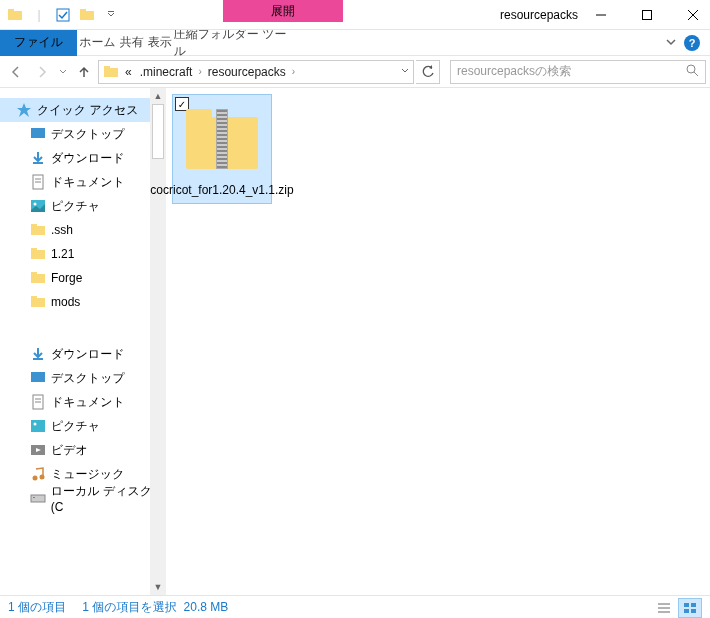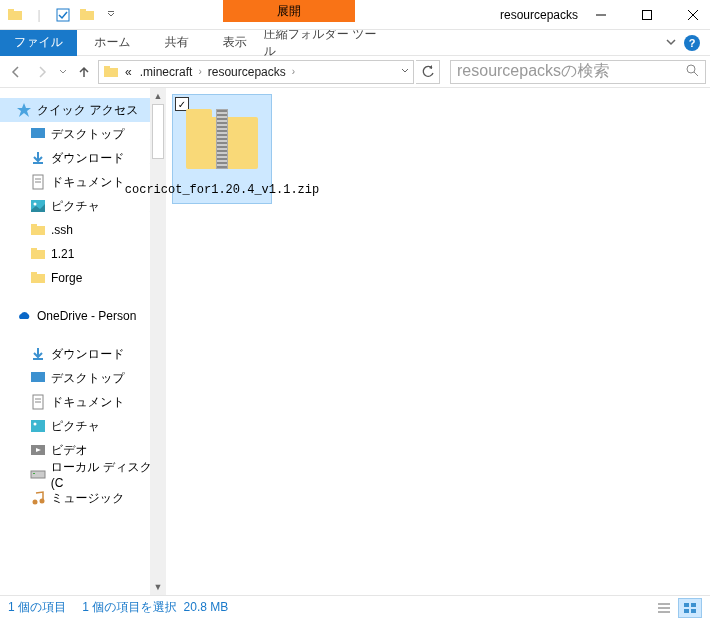--- a/index.html
+++ b/index.html
@@ -1,39 +1,39 @@
 <!DOCTYPE html>
 <html><head>
 <meta charset="utf-8">
 <style>
   * { box-sizing: border-box; margin: 0; padding: 0; font-family: "Yu Gothic UI", "Meiryo UI", sans-serif; }
   body { width: 710px; height: 618px; background: #fff; overflow: hidden; font-size: 12px; }
 
   .titlebar { height: 30px; display: flex; align-items: stretch; background: #fff; border-bottom: 1px solid #e5e5e5; position: relative; }
   .qat { display: flex; align-items: center; padding: 0 4px; gap: 2px; }
   .qat-item { width: 22px; height: 22px; display: flex; align-items: center; justify-content: center; }
-  .contextual-tab-hdr { position: absolute; left: 223px; top: 0; width: 132px; height: 22px; background: #f97316; display: flex; align-items: center; justify-content: center; font-size: 12px; }
+  .contextual-tab-hdr { position: absolute; left: 223px; top: 0; width: 120px; height: 22px; background: #ec4899; display: flex; align-items: center; justify-content: center; font-size: 12px; }
   .window-title { flex: 1; display: flex; align-items: center; justify-content: flex-start; padding-left: 374px; font-size: 12px; color: #000; }
   .win-controls { display: flex; align-items: center; }
   .win-btn { width: 46px; height: 30px; display: flex; align-items: center; justify-content: center; }
 
   .ribbon-tabs { height: 26px; display: flex; align-items: center; border-bottom: 1px solid #e5e5e5; }
-  .file-tab { background: #1979ca; color: #ffffff; height: 26px; padding: 0 14px; display: flex; align-items: center; font-size: 12px; justify-content: flex-end; }
-  .tab { height: 26px; padding: 0 17px; display: flex; align-items: center; font-size: 12px; color: #444; }
+  .file-tab { background: #1979ca; color: #000000; height: 26px; padding: 0 14px; display: flex; align-items: center; font-size: 12px; justify-content: flex-end; }
+  .tab { height: 26px; padding: 0 2px; display: flex; align-items: center; font-size: 12px; color: #444; }
   .ctx-tab { width: 120px; justify-content: flex-end; padding: 0; margin-left: 0; }
   .ribbon-right { margin-left: auto; display: flex; align-items: center; gap: 8px; padding-right: 10px; }
   .help-icon { width: 16px; height: 16px; border-radius: 50%; background: #1979ca; color: #fff; display: flex; align-items: center; justify-content: center; font-size: 11px; font-weight: bold; }
 
   .navbar { height: 32px; display: flex; align-items: center; border-bottom: 1px solid #e5e5e5; padding: 0 4px; gap: 2px; }
   .nav-btn { width: 24px; height: 24px; display: flex; align-items: center; justify-content: center; color: #888; }
   .address-bar { flex: 1; height: 24px; border: 1px solid #ccc; display: flex; align-items: center; padding: 0 4px; gap: 4px; }
   .crumb { font-size: 12px; color: #222; padding: 0 2px; }
   .crumb-sep { color: #888; font-size: 10px; }
   .refresh-btn { width: 24px; height: 24px; border: 1px solid #ccc; border-left: none; display: flex; align-items: center; justify-content: center; }
-  .search-box { width: 256px; height: 24px; border: 1px solid #ccc; display: flex; align-items: center; padding: 0 6px; margin-left: 8px; color: #999; font-size: 16px; }
+  .search-box { width: 256px; height: 24px; border: 1px solid #ccc; display: flex; align-items: center; padding: 0 6px; margin-left: 8px; color: #999; font-size: 12px; }
   .search-box .sicon { margin-left: auto; }
 
   .body-area { height: 507px; display: flex; }
   .nav-pane { width: 166px; overflow: hidden; position: relative; padding-top: 10px; }
   .nav-pane::-webkit-scrollbar { width: 16px; }
   .tree-item { display: flex; align-items: center; height: 24px; padding-left: 16px; gap: 5px; font-size: 12px; }
   .tree-item.sub { padding-left: 30px; align-items: center; }
   .tree-item.quick { background: #cde8ff; }
   .pin { margin-left: auto; margin-right: 4px; color: #888; font-size: 10px; }
   .nav-scrollbar { position: absolute; right: 0; top: 0; width: 16px; height: 100%; background: #f0f0f0; display: flex; flex-direction: column; }
@@ -41,21 +41,21 @@
   .nav-thumb { position: absolute; right: 2px; top: 16px; width: 12px; height: 55px; background: #fff; border: 1px solid #ccc; }
 
   .content-pane { flex: 1; position: relative; padding: 6px 0 0 6px; }
   .file-item { width: 100px; display: flex; flex-direction: column; align-items: center; background: #cde8ff; border: 1px solid #99c9ef; padding-bottom: 4px; position: relative; }
   .file-check { position: absolute; top: 2px; left: 2px; width: 14px; height: 14px; border: 1px solid #333; display: flex; align-items: center; justify-content: center; font-size: 10px; background: #fff; }
   .file-icon-wrap { width: 90px; height: 88px; display: flex; align-items: center; justify-content: center; }
   .zip-folder { width: 72px; height: 60px; position: relative; }
   .zip-back { position: absolute; width: 72px; height: 52px; background: #f9d978; border-radius: 2px; top: 8px; }
   .zip-tab { position: absolute; width: 26px; height: 10px; background: #f9d978; border-radius: 2px 2px 0 0; top: 0; left: 0; }
   .zip-zipper { position: absolute; left: 30px; top: 0; width: 12px; height: 60px; background: repeating-linear-gradient(0deg, #888 0, #888 2px, #ccc 2px, #ccc 4px); border: 1px solid #aaa; }
-  .file-label { font-size: 12px; text-align: right; line-height: 1.3; padding: 0 2px; color: #000; font-family: Liberation Mono, monospace; }
+  .file-label { font-size: 12px; text-align: right; line-height: 1.3; padding: 0 2px; color: #000; }
 
   .statusbar { height: 24px; border-top: 1px solid #e5e5e5; display: flex; align-items: center; padding: 0 8px; font-size: 12px; color: #1979ca; gap: 16px; }
   .view-toggles { margin-left: auto; display: flex; gap: 2px; }
   .view-toggle { width: 24px; height: 20px; border: 1px solid transparent; display: flex; align-items: center; justify-content: center; }
   .view-toggle.active { border-color: #99c9ef; background: #cde8ff; }
 
   .icon-svg { display: block; }
   .spacer { height: 14px; }
 </style>
 </head>
@@ -246,27 +246,28 @@
         </svg>
       <span>1.21</span>
     </div>
     <div class="tree-item sub">
       <svg width="16" height="16">
           <rect x="1" y="4" width="14" height="9" fill="#f9d978"></rect>
           <rect x="1" y="2" width="6" height="3" fill="#f9d978"></rect>
         </svg>
       <span>Forge</span>
     </div>
+    <div class="tree-item sub">
+      <svg width="16" height="16">
+          <rect x="1" y="4" width="14" height="9" fill="#f9d978"></rect>
+          <rect x="1" y="2" width="6" height="3" fill="#f9d978"></rect>
+        </svg>
+      <span>mods</span>
+    </div>
     <div class="spacer"></div>
-    <div class="tree-item">
-      <svg width="16" height="16">
-          <path d="M4 11 A3 3 0 0 1 5 6 A4 4 0 0 1 12 6 A3 3 0 0 1 12 11 Z" fill="#0a68c8"></path>
-        </svg>
-      <span>OneDrive - Person</span>
-    </div>
     <div class="spacer"></div>
     <div class="tree-item sub">
       <svg width="16" height="16">
           <path d="M8 2 L8 10 M4 7 L8 11 L12 7" stroke="#3c91d0" fill="none" stroke-width="2"></path>
           <line x1="3" y1="13" x2="13" y2="13" stroke="#3c91d0" stroke-width="2"></line>
         </svg>
       <span>ダウンロード</span>
     </div>
     <div class="tree-item sub">
       <svg width="16" height="16">
@@ -291,32 +292,32 @@
     </div>
     <div class="tree-item sub">
       <svg width="16" height="16">
           <rect x="1" y="3" width="14" height="10" fill="#888"></rect>
           <path d="M6 6 L11 8 L6 10 Z" fill="#fff"></path>
         </svg>
       <span>ビデオ</span>
     </div>
     <div class="tree-item sub">
       <svg width="16" height="16">
-          <rect x="1" y="5" width="14" height="7" fill="#ccc" stroke="#888"></rect>
-          <rect x="3" y="7" width="2" height="1" fill="#4a4"></rect>
-        </svg>
-      <span>ローカル ディスク (C</span>
-    </div>
-    <div class="tree-item sub">
-      <svg width="16" height="16">
           <path d="M6 3 L13 2 L13 11" stroke="#d08a3c" fill="none" stroke-width="1.5"></path>
           <circle cx="5" cy="12" r="2.5" fill="#d08a3c"></circle>
           <circle cx="12" cy="11" r="2.5" fill="#d08a3c"></circle>
         </svg>
       <span>ミュージック</span>
+    </div>
+    <div class="tree-item sub">
+      <svg width="16" height="16">
+          <rect x="1" y="5" width="14" height="7" fill="#ccc" stroke="#888"></rect>
+          <rect x="3" y="7" width="2" height="1" fill="#4a4"></rect>
+        </svg>
+      <span>ローカル ディスク (C</span>
     </div>
     <div class="spacer"></div>
 
     <div class="nav-scrollbar">
       <div class="nav-scrollarrow">▲</div>
       <div style="flex:1"></div>
       <div class="nav-scrollarrow">▼</div>
       <div class="nav-thumb"></div>
     </div>
   </div>

